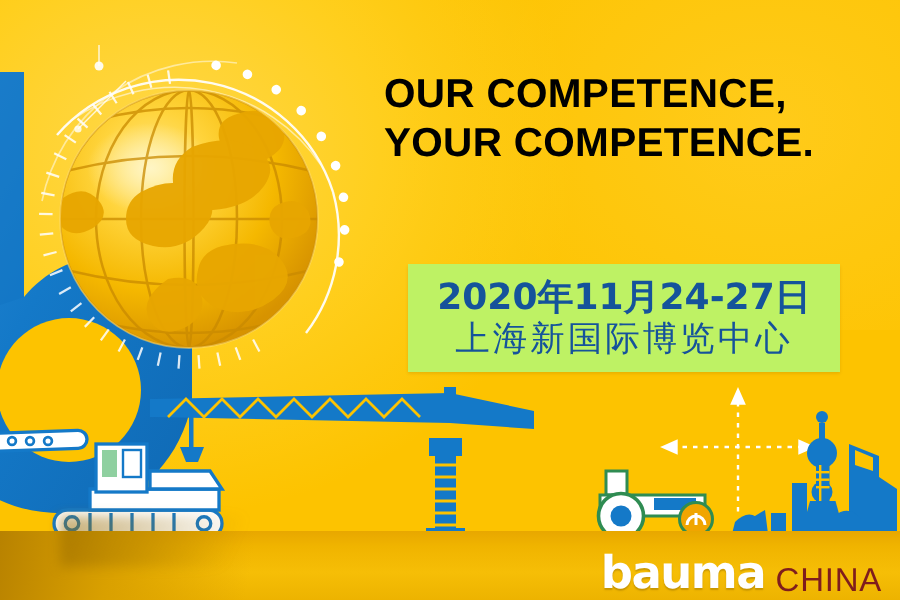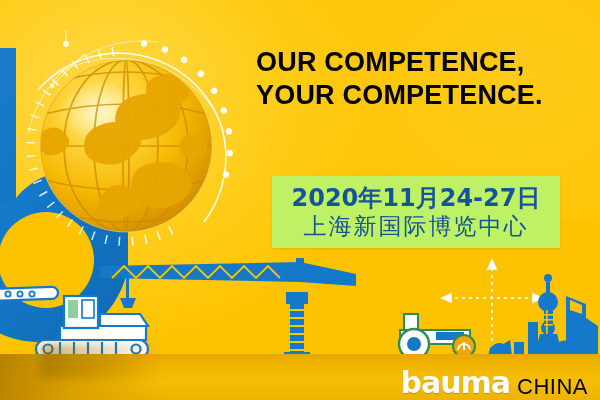--- a/index.html
+++ b/index.html
@@ -77,21 +77,21 @@
   .logo{
     position:absolute;right:12px;bottom:2px;height:34px;
     display:flex;align-items:flex-end;gap:7px;
   }
   .logo .bauma{
     color:#FFFFFF;font-size:30px;font-weight:bold;line-height:30px;
     font-family:"DejaVu Sans","Liberation Sans",sans-serif;letter-spacing:-1px;
     text-shadow:0 1px 1px rgba(120,85,0,.35);
   }
   .logo .china{
-    color:#000000;font-size:22px;line-height:22px;letter-spacing:.5px;
+    color:#7f1d1d;font-size:22px;line-height:22px;letter-spacing:.5px;
     font-family:"Liberation Sans","DejaVu Sans",sans-serif;
   }
 </style>
 </head>
 <body>
 
 <div id="stage">
 
   <div class="bg-base"></div>
   <div class="bg-glow"></div>

